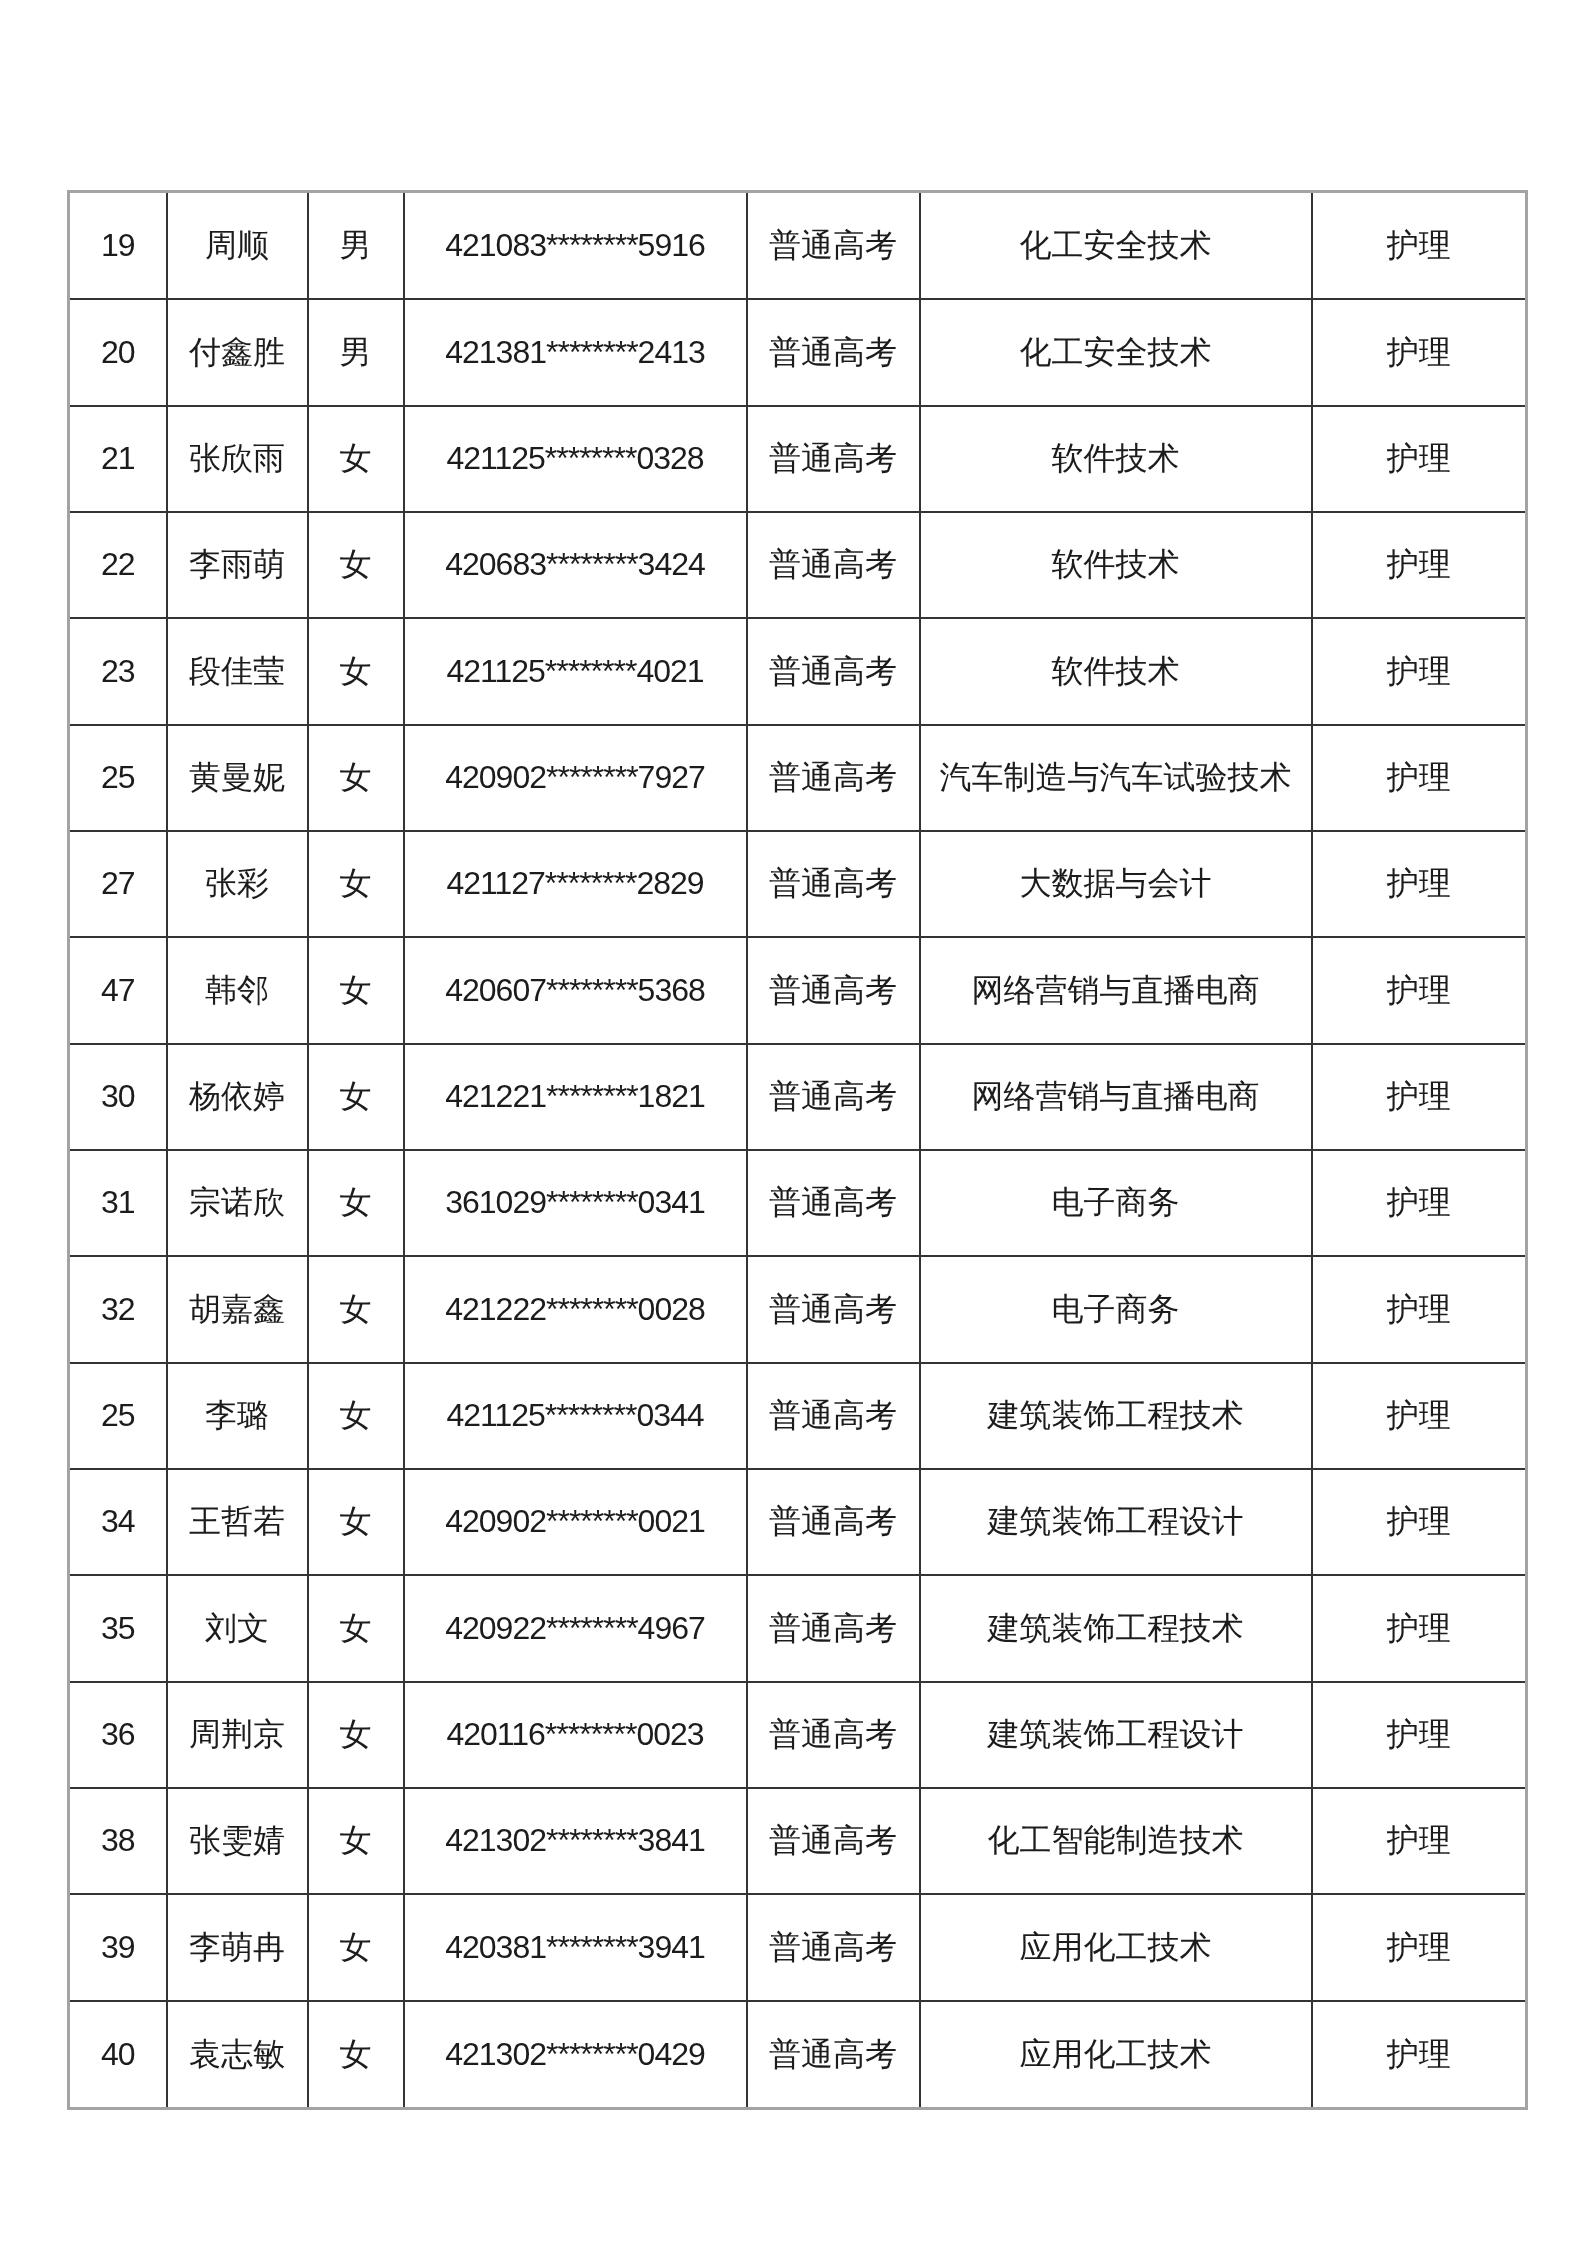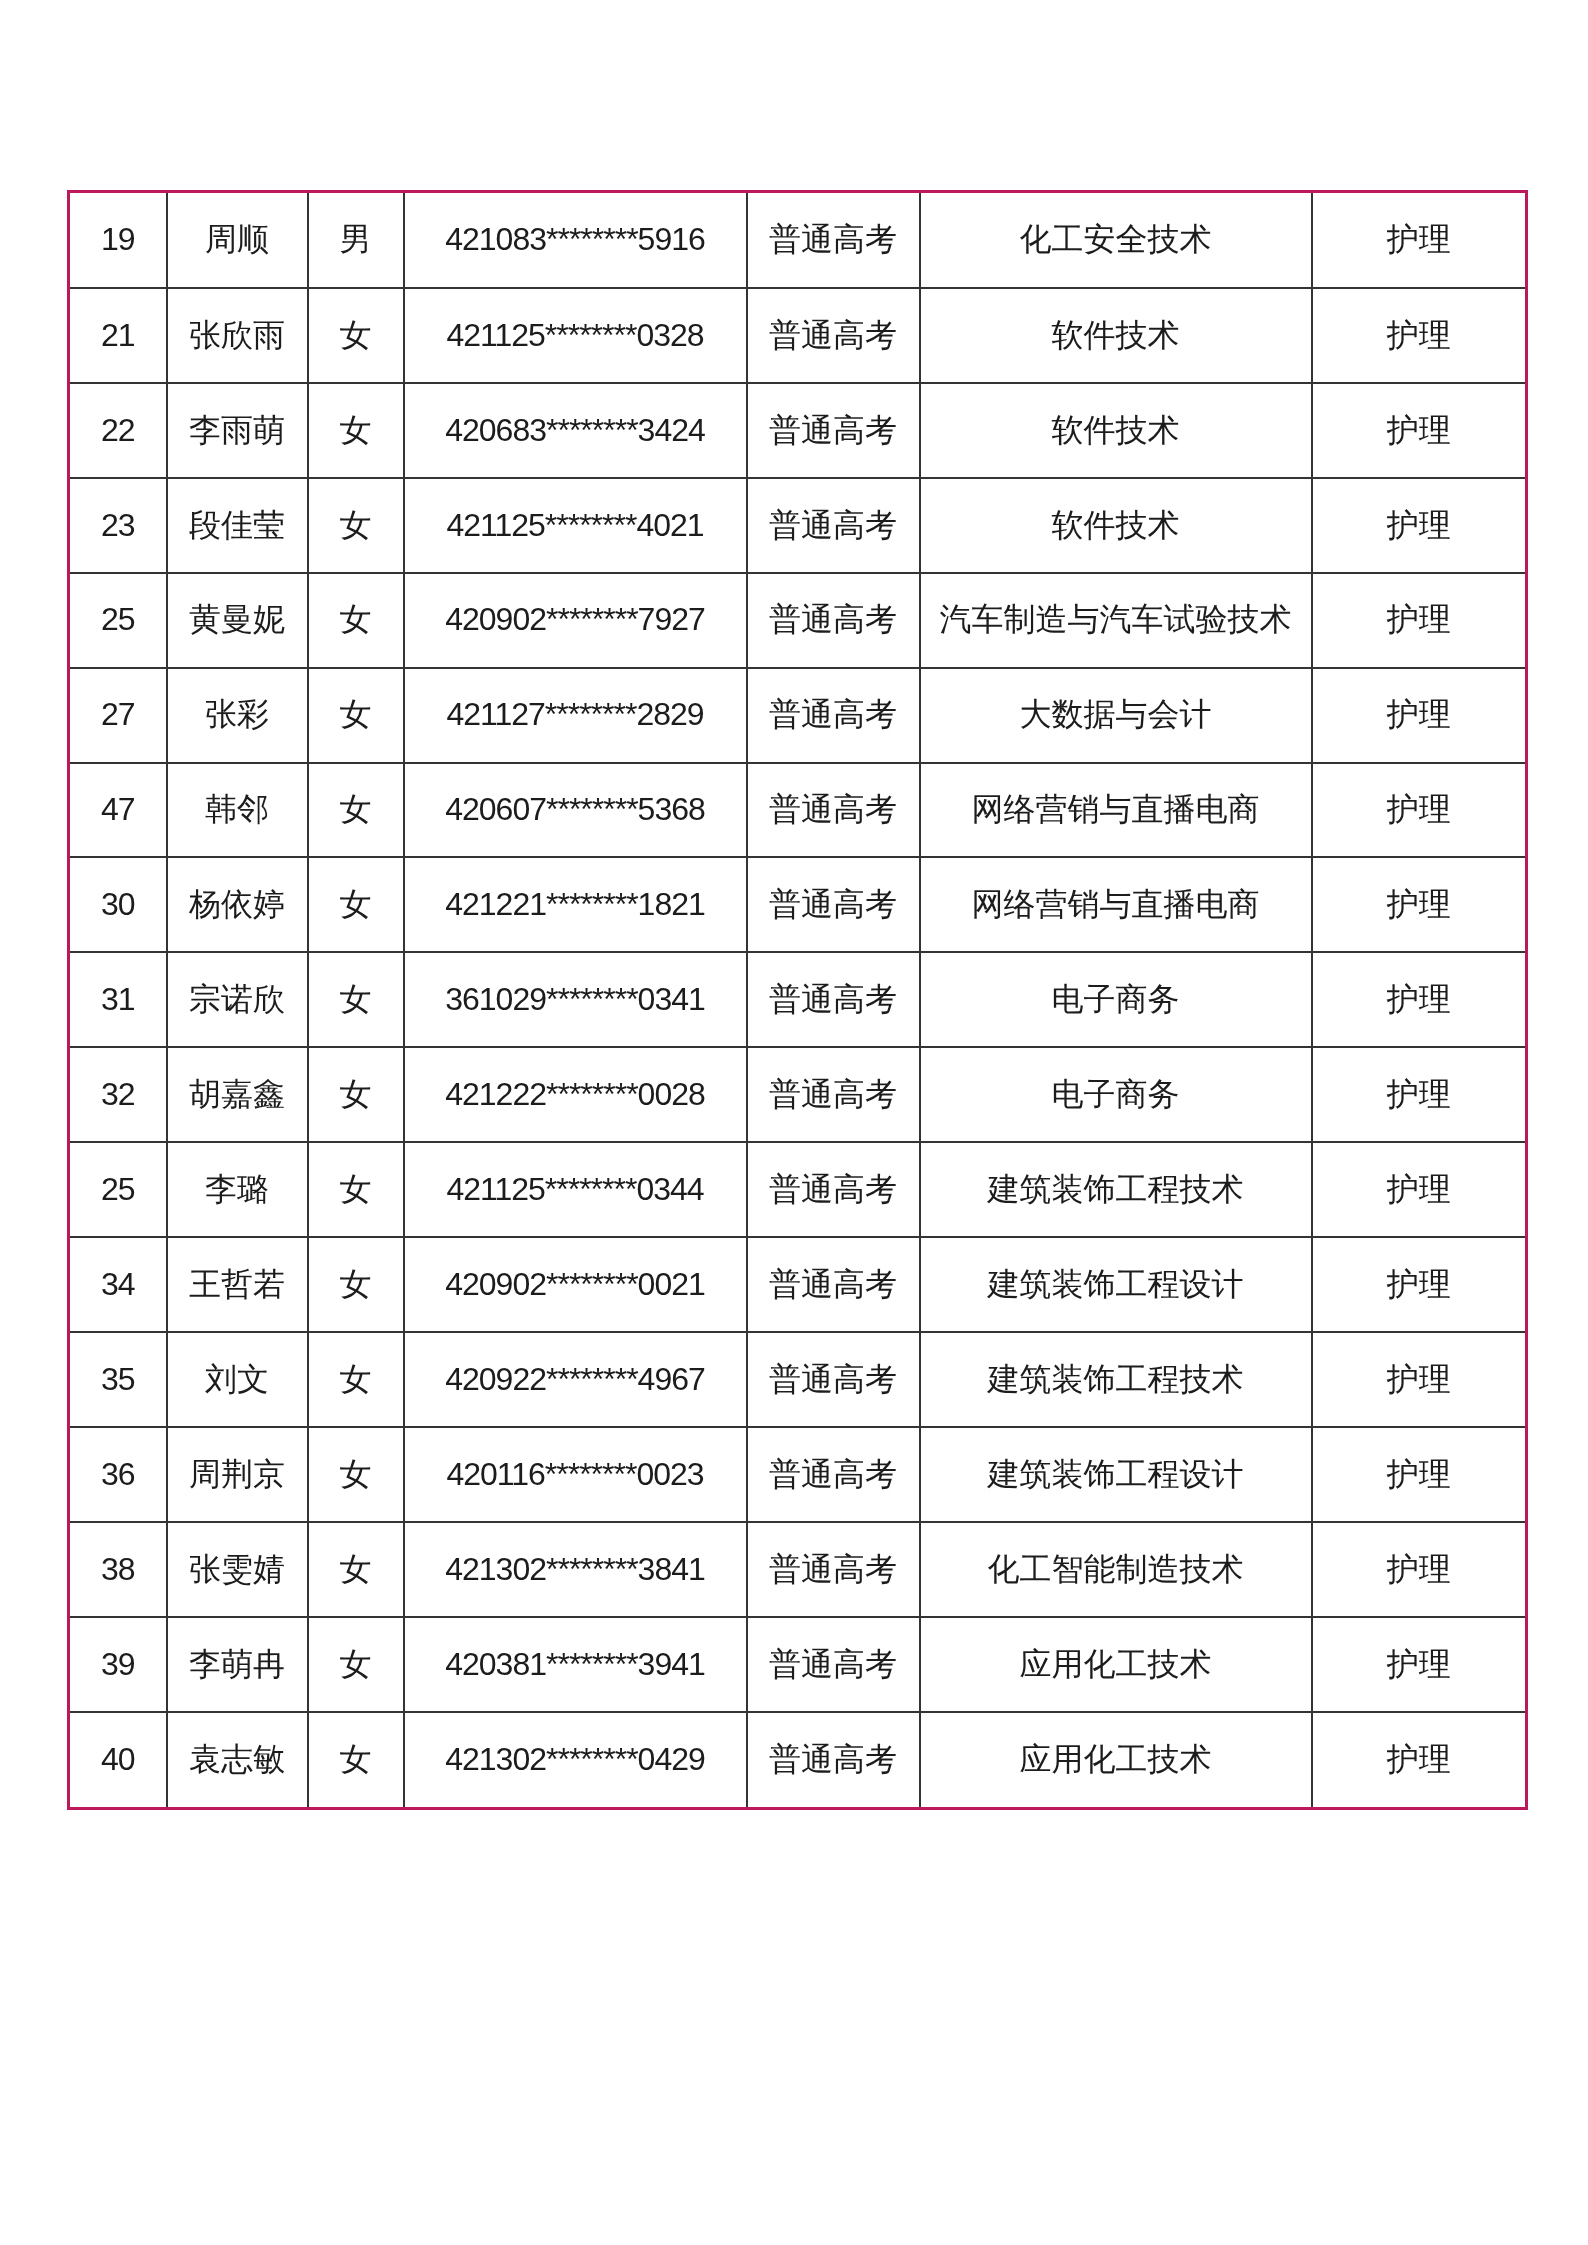--- a/index.html
+++ b/index.html
@@ -13,24 +13,24 @@
     height:2245px;
     background:#ffffff;
     overflow:hidden;
     font-family:"Liberation Serif","DejaVu Serif",serif;
   }
   table.roster{
     position:absolute;
     left:67px;
     top:190px;
     width:1458px;
-    height:1620px;
+    height:1920px;
     border-collapse:collapse;
     table-layout:fixed;
-    border:3px solid #be185d;
+    border:3px solid #a3a3a3;
   }
   table.roster td{
     border:2px solid #343434;
     text-align:center;
     vertical-align:middle;
     padding:0 4px;
     color:#1c1c1c;
     font-size:32px;
     line-height:1.1;
     white-space:nowrap;
@@ -68,20 +68,29 @@
         <tr>
           <td class="col-0">19</td>
           <td class="col-1">周顺</td>
           <td class="col-2">男</td>
           <td class="col-3">421083********5916</td>
           <td class="col-4">普通高考</td>
           <td class="col-5">化工安全技术</td>
           <td class="col-6">护理</td>
         </tr>
         <tr>
+          <td class="col-0">20</td>
+          <td class="col-1">付鑫胜</td>
+          <td class="col-2">男</td>
+          <td class="col-3">421381********2413</td>
+          <td class="col-4">普通高考</td>
+          <td class="col-5">化工安全技术</td>
+          <td class="col-6">护理</td>
+        </tr>
+        <tr>
           <td class="col-0">21</td>
           <td class="col-1">张欣雨</td>
           <td class="col-2">女</td>
           <td class="col-3">421125********0328</td>
           <td class="col-4">普通高考</td>
           <td class="col-5">软件技术</td>
           <td class="col-6">护理</td>
         </tr>
         <tr>
           <td class="col-0">22</td>

